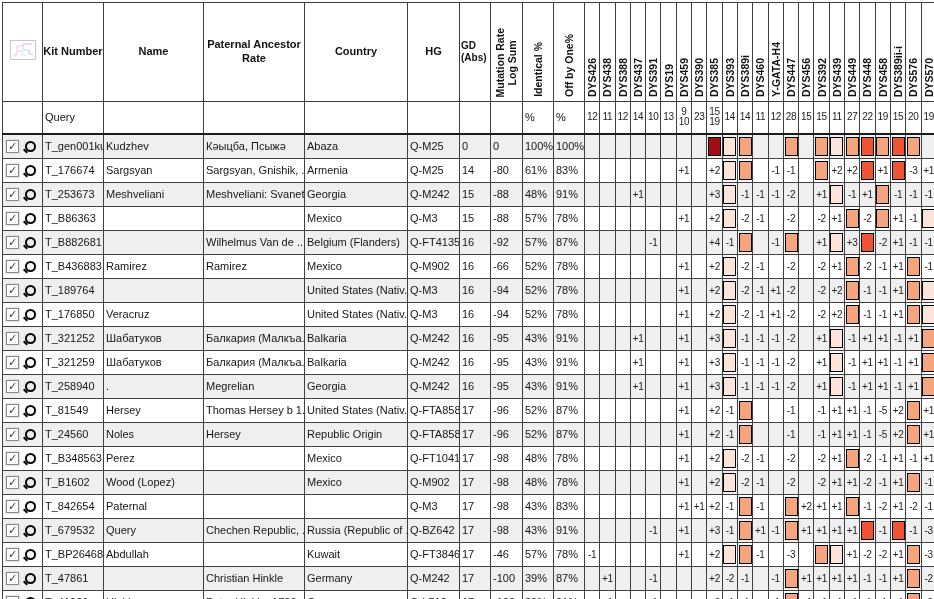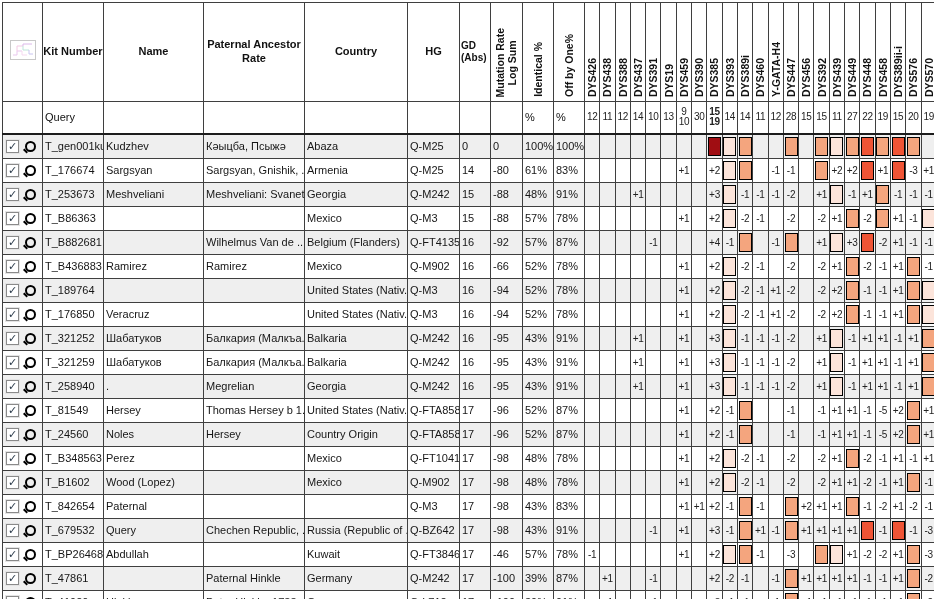--- a/index.html
+++ b/index.html
@@ -15,21 +15,21 @@
   th.gd{font-size:10px;text-align:left;padding-left:1px;}
   tr.query{height:32px;}
   tr.query td{background:#fff;}
   tr.query td.lbl{font-size:11px;padding:1px 2px;text-align:left;white-space:nowrap;color:#111;}
   tr.data{height:23px;}
   tr.data.stripe td{background:#efefef;}
   td.cell{font-size:11px;padding:1px 2px;white-space:nowrap;text-align:left;vertical-align:middle;color:#161616;}
   td.mk{font-size:10px;letter-spacing:-0.3px;text-align:center;vertical-align:middle;color:#222;padding:0;}
   td.mkq{white-space:normal;line-height:1.05;margin-top:44px;}
   .c1{background:var(--L1);} .c2{background:var(--L2);} .c3{background:var(--L3);}
-  .c4{background:var(--L4);color:#4a0406;font-weight:bold;}
+  .c4{background:var(--L4);color:#4a0406;}
   .box{width:11px;height:17px;margin:2px auto;border:1px solid #000;} 
   td.selc{padding:2px 1px;}
   .selwrap{display:flex;align-items:center;gap:3px;justify-content:flex-start;padding-left:2px;}
   .cb{display:inline-block;width:11px;height:11px;border:1px solid #8a8a8a;background:#fff;
       font-size:11px;line-height:10px;text-align:center;color:#2b3a4a;box-shadow:0 0 0 1px #e4e4e4;}
   .mag{position:relative;display:inline-block;width:7px;height:7px;border:2px solid #000;border-radius:50%;margin-left:3px;}
   .mag::after{content:'';position:absolute;width:5px;height:2px;background:#000;left:-4px;bottom:-2px;transform:rotate(45deg);}
   tr.query td.sep, tr.query td{border-bottom:2px solid #1c1c1c;}
 </style>
 </head>
@@ -182,21 +182,21 @@
           <td class="cell"></td>
           <td class="lbl">%</td>
           <td class="lbl">%</td>
           <td class="mk mkq c0">12</td>
           <td class="mk mkq c0">11</td>
           <td class="mk mkq c0">12</td>
           <td class="mk mkq c0">14</td>
           <td class="mk mkq c0">10</td>
           <td class="mk mkq c0">13</td>
           <td class="mk mkq c0">9 10</td>
-          <td class="mk mkq c0">30</td>
+          <td class="mk mkq c0">23</td>
           <td class="mk mkq c4">15 19</td>
           <td class="mk mkq c1">14</td>
           <td class="mk mkq c2">14</td>
           <td class="mk mkq c0">11</td>
           <td class="mk mkq c0">12</td>
           <td class="mk mkq c2">28</td>
           <td class="mk mkq c0">15</td>
           <td class="mk mkq c2">15</td>
           <td class="mk mkq c1">11</td>
           <td class="mk mkq c2">27</td>
@@ -787,21 +787,21 @@
         <tr class="data stripe">
           <td class="selc">
             <div class="selwrap">
               <span class="cb">✓</span>
               <span class="mag"></span>
             </div>
           </td>
           <td class="cell">T_24560</td>
           <td class="cell">Noles</td>
           <td class="cell">Hersey</td>
-          <td class="cell">Country Origin</td>
+          <td class="cell">Republic Origin</td>
           <td class="cell">Q-FTA85874</td>
           <td class="cell">17</td>
           <td class="cell">-96</td>
           <td class="cell">52%</td>
           <td class="cell">87%</td>
           <td class="mk"></td>
           <td class="mk"></td>
           <td class="mk"></td>
           <td class="mk"></td>
           <td class="mk"></td>
@@ -1062,21 +1062,21 @@
         </tr>
         <tr class="data stripe">
           <td class="selc">
             <div class="selwrap">
               <span class="cb">✓</span>
               <span class="mag"></span>
             </div>
           </td>
           <td class="cell">T_47861</td>
           <td class="cell"></td>
-          <td class="cell">Paternal Hinkle</td>
+          <td class="cell">Christian Hinkle</td>
           <td class="cell">Germany</td>
           <td class="cell">Q-M242</td>
           <td class="cell">17</td>
           <td class="cell">-100</td>
           <td class="cell">39%</td>
           <td class="cell">87%</td>
           <td class="mk"></td>
           <td class="mk">+1</td>
           <td class="mk"></td>
           <td class="mk"></td>

